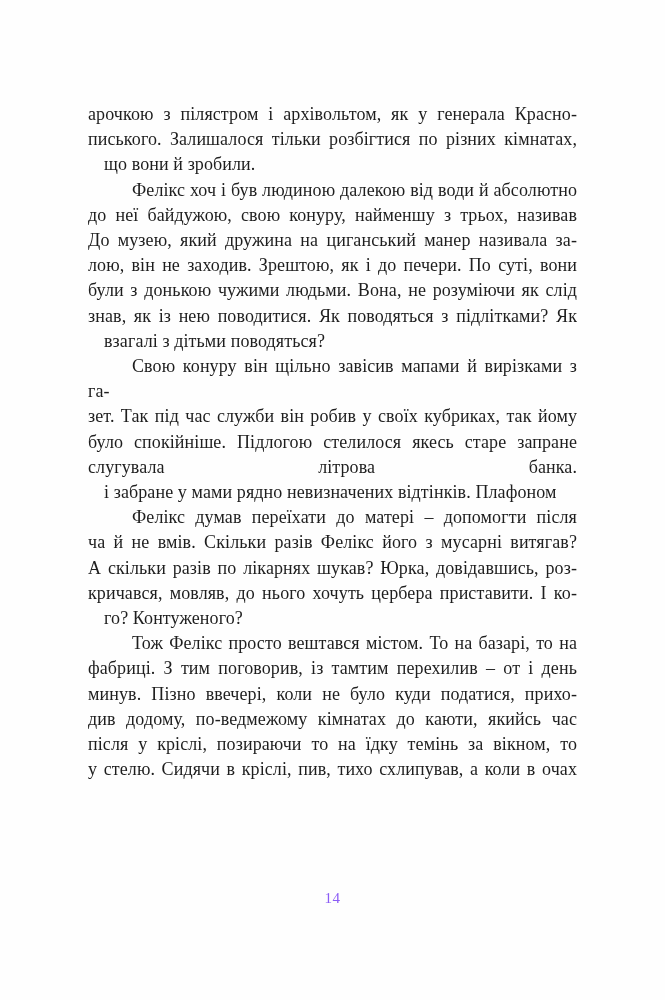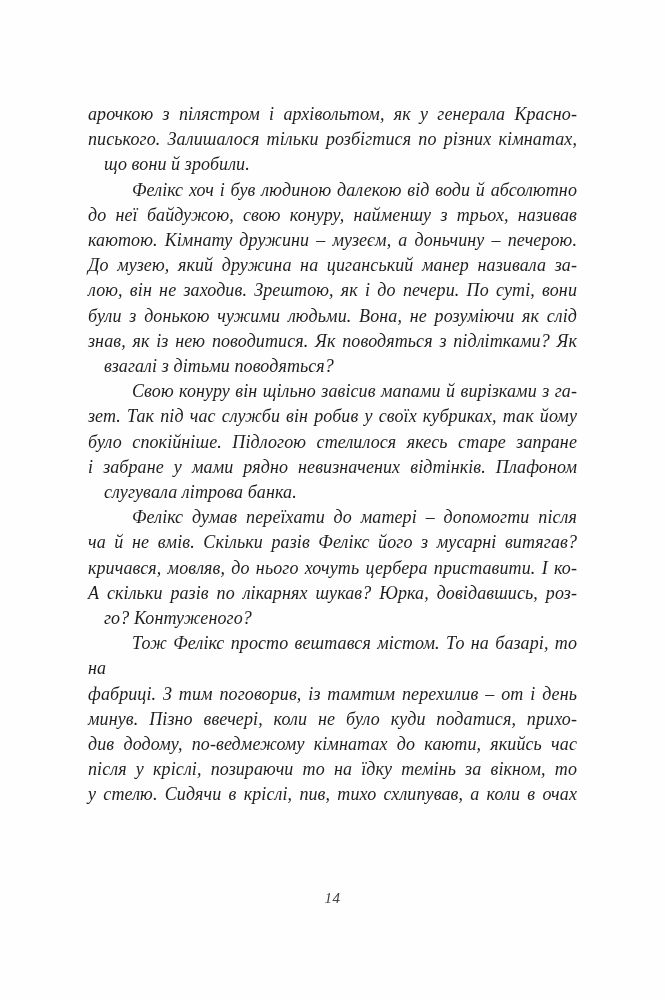--- a/index.html
+++ b/index.html
@@ -12,21 +12,20 @@
     background: #fdfdfd;
     overflow: hidden;
   }
   .book-page {
     position: relative;
     width: 665px;
     height: 1000px;
     background: #fefefe;
     font-family: "Liberation Serif", "DejaVu Serif", serif;
     color: #1e1e1e;
-    font-style: italic;
   }
   .text-block {
     position: absolute;
     left: 88px;
     top: 102px;
     width: 489px;
   }
   .para {
     margin: 0;
     padding: 0;
@@ -48,56 +47,55 @@
     margin-left: 16px;
   }
   .page-number {
     position: absolute;
     top: 889px;
     left: 0;
     width: 665px;
     text-align: center;
     font-size: 15px;
     line-height: 18px;
-    color: #404040;
+    color: #8b5cf6;
     letter-spacing: 0.5px;
   }
 </style>
 </head>
 <body>
 
 <div class="book-page">
   <div class="text-block">
       <div class="para flush-last">
         <div class="line">арочкою з пілястром і архівольтом, як у генерала Красно-</div>
         <div class="line">писького. Залишалося тільки розбігтися по різних кімнатах,</div>
         <div class="line">що вони й зробили.</div>
       </div>
       <div class="para indent flush-last">
         <div class="line">Фелікс хоч і був людиною далекою від води й абсолютно</div>
         <div class="line">до неї байдужою, свою конуру, найменшу з трьох, називав</div>
-        <div class="line">каютою. Кімнату дружини – музеєм, а доньчину – печерою.</div>
         <div class="line">До музею, який дружина на циганський манер називала за-</div>
         <div class="line">лою, він не заходив. Зрештою, як і до печери. По суті, вони</div>
         <div class="line">були з донькою чужими людьми. Вона, не розуміючи як слід</div>
         <div class="line">знав, як із нею поводитися. Як поводяться з підлітками? Як</div>
         <div class="line">взагалі з дітьми поводяться?</div>
       </div>
       <div class="para indent flush-last">
         <div class="line">Свою конуру він щільно завісив мапами й вирізками з га-</div>
         <div class="line">зет. Так під час служби він робив у своїх кубриках, так йому</div>
         <div class="line">було спокійніше. Підлогою стелилося якесь старе запране</div>
+        <div class="line">слугувала літрова банка.</div>
         <div class="line">і забране у мами рядно невизначених відтінків. Плафоном</div>
-        <div class="line">слугувала літрова банка.</div>
       </div>
       <div class="para indent flush-last">
         <div class="line">Фелікс думав переїхати до матері – допомогти після</div>
         <div class="line">ча й не вмів. Скільки разів Фелікс його з мусарні витягав?</div>
+        <div class="line">А скільки разів по лікарнях шукав? Юрка, довідавшись, роз-</div>
         <div class="line">кричався, мовляв, до нього хочуть цербера приставити. І ко-</div>
-        <div class="line">А скільки разів по лікарнях шукав? Юрка, довідавшись, роз-</div>
         <div class="line">го? Контуженого?</div>
       </div>
       <div class="para indent">
         <div class="line">Тож Фелікс просто вештався містом. То на базарі, то на</div>
         <div class="line">фабриці. З тим поговорив, із тамтим перехилив – от і день</div>
         <div class="line">минув. Пізно ввечері, коли не було куди податися, прихо-</div>
         <div class="line">див додому, по-ведмежому кімнатах до каюти, якийсь час</div>
         <div class="line">після у кріслі, позираючи то на їдку темінь за вікном, то</div>
         <div class="line">у стелю. Сидячи в кріслі, пив, тихо схлипував, а коли в очах</div>
       </div>

